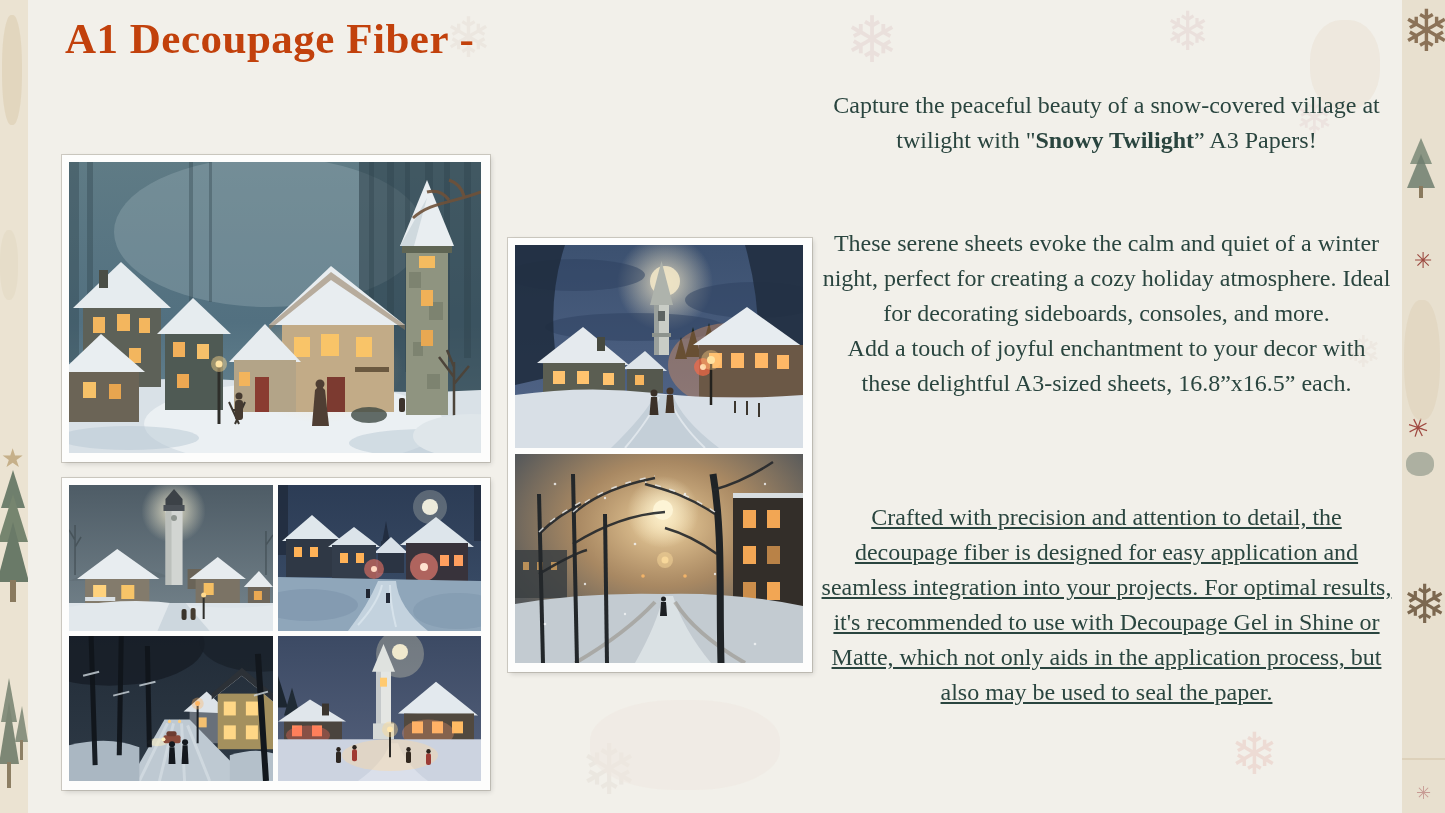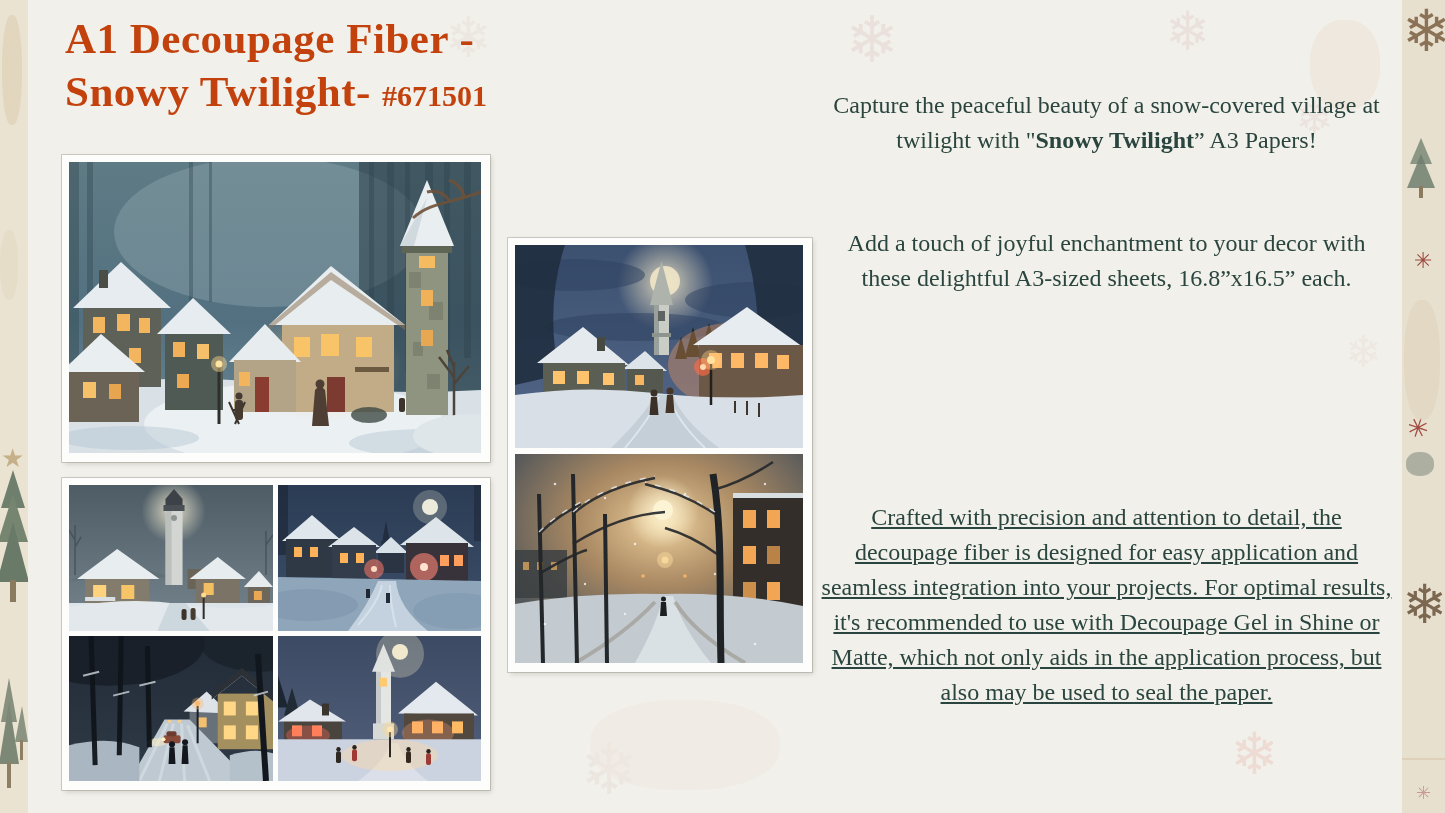--- a/index.html
+++ b/index.html
@@ -91,24 +91,20 @@
     <div class="glyph" style="left:5px;top:415px;font-size:26px;color:#a04a42;transform:rotate(18deg);">✳</div>
     <div class="blotch" style="left:4px;top:452px;width:28px;height:24px;background:#8e9689;opacity:.65;"></div>
     <div class="glyph" style="left:0;top:578px;font-size:54px;color:#7c6850;">❄</div>
     <div class="seam" style="top:758px;"></div>
     <div class="glyph" style="left:14px;top:784px;font-size:18px;color:#c79a93;">✳</div>
     <div class="blotch" style="left:2px;top:300px;width:36px;height:120px;background:#ded2ba;opacity:.55;"></div>
   </div>
 
   <div class="title">
     <div>A1 Decoupage Fiber -</div>
-    <div>
-      <span>Snowy Twilight-</span>
-      <span class="sku">#671501</span>
-    </div>
   </div>
 
   <div class="frame frame-main">
     <div aria-label="Snowy twilight village street with stone tower and lamplit cottages">
       <svg width="412" height="291" viewBox="0 0 412 291" preserveAspectRatio="none" role="img">
         <defs>
           <linearGradient id="pAsky" x1="0" y1="0" x2="0" y2="1">
             <stop offset="0" stop-color="#5f7b85"></stop>
               <stop offset=".55" stop-color="#527080"></stop>
               <stop offset="1" stop-color="#6e8b96"></stop>
@@ -572,20 +568,21 @@
     </div>
   </div>
 
   <div class="text-col">
     <div class="pblock p1">
       <p>
         <span>Capture the peaceful beauty of a snow-covered village at twilight with "</span><strong>Snowy Twilight</strong><span>” A3 Papers!</span>
       </p>
     </div>
     <div class="pblock p2">
+      <p>These serene sheets evoke the calm and quiet of a winter night, perfect for creating a cozy holiday atmosphere. Ideal for decorating sideboards, consoles, and more.</p>
       <p>Add a touch of joyful enchantment to your decor with these delightful A3-sized sheets, 16.8”x16.5” each.</p>
     </div>
     <div class="pblock p3">
       <p>Crafted with precision and attention to detail, the decoupage fiber is designed for easy application and seamless integration into your projects. For optimal results, it's recommended to use with Decoupage Gel in Shine or Matte, which not only aids in the application process, but also may be used to seal the paper.</p>
     </div>
   </div>
 
 </div>
 
 </body></html>

